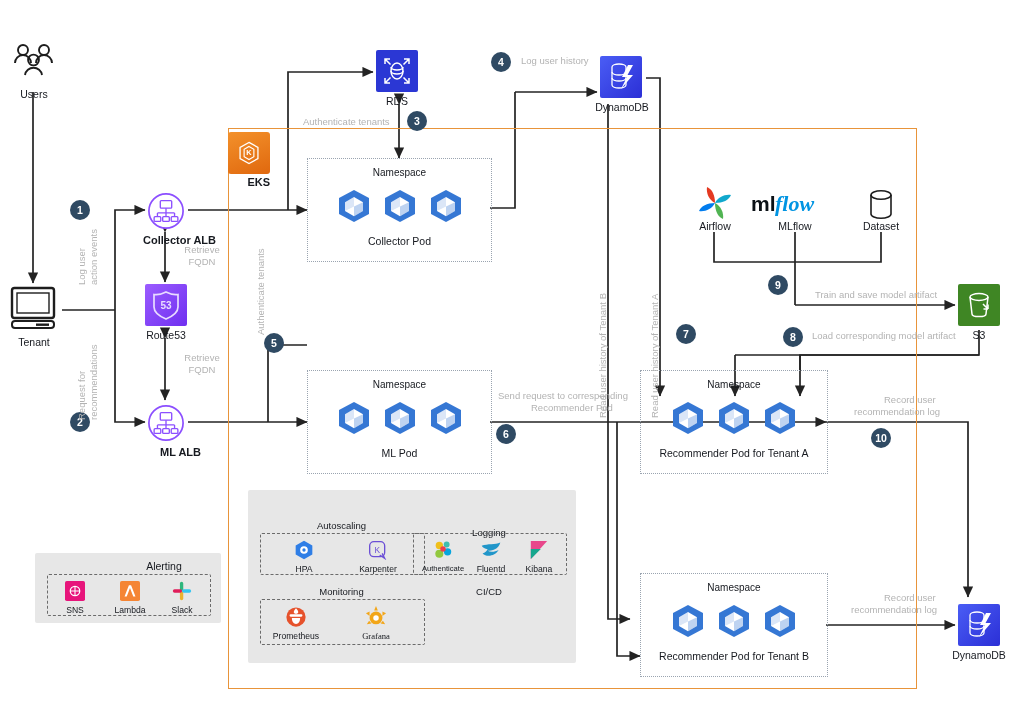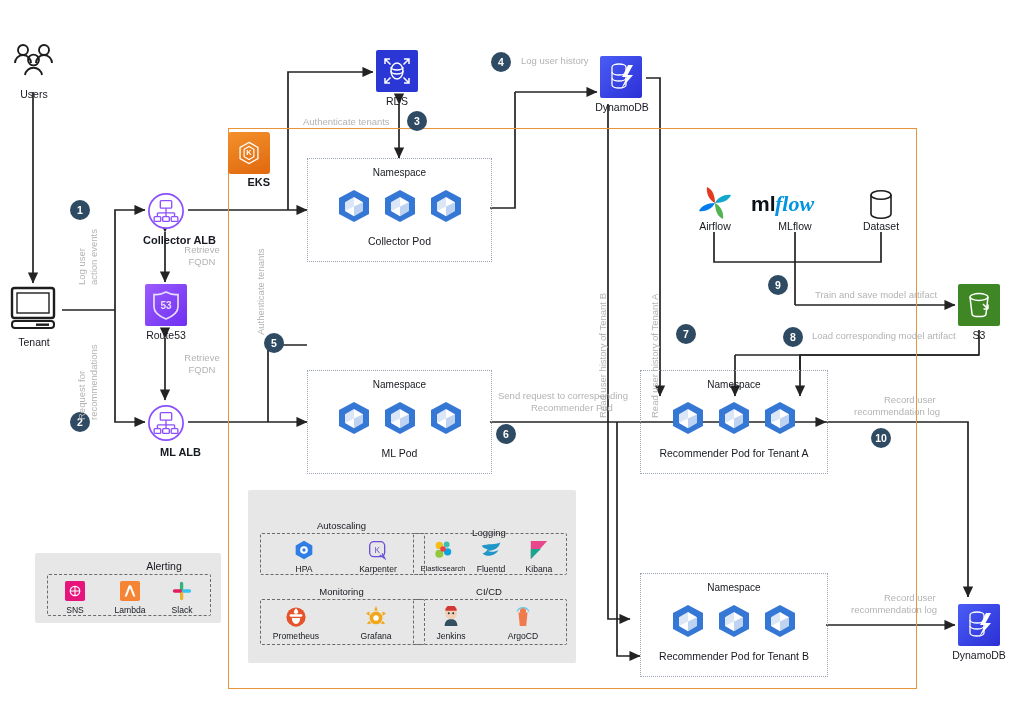--- a/index.html
+++ b/index.html
@@ -392,21 +392,21 @@
       <div class="tool" style="left:-2px;top:4px;width:62px;">
         <div class="ic">
           <svg width="22" height="22" viewBox="0 0 24 24">
               <circle cx="8" cy="7" r="4" fill="#f0bf1a"></circle>
               <circle cx="16" cy="6" r="3.2" fill="#3ebeb0"></circle>
               <circle cx="17" cy="14" r="4" fill="#07a5de"></circle>
               <circle cx="8" cy="16" r="4.4" fill="#92c83e"></circle>
               <circle cx="12" cy="11" r="3" fill="#ed3d4c"></circle>
             </svg>
         </div>
-        <div class="tl" style="font-size:7.6px;">Elasticsearch</div>
+        <div class="tl" style="font-size:7.6px;">Authenticate</div>
       </div>
       <div class="tool" style="left:52px;top:4px;width:50px;">
         <div class="ic">
           <svg width="22" height="20" viewBox="0 0 26 22">
               <path d="M2 6 C9 3 18 5 24 2 C22 10 14 12 9 12 C13 14 18 13 22 11 C18 18 8 20 3 15 C6 14 8 12 9 10 C6 10 3 8 2 6 Z" fill="#2196c9"></path>
             </svg>
         </div>
         <div class="tl">Fluentd</div>
       </div>
       <div class="tool" style="left:100px;top:4px;width:50px;">
@@ -426,61 +426,37 @@
         <div class="ic">
           <svg width="22" height="22" viewBox="0 0 24 24">
               <circle cx="12" cy="12" r="10.5" fill="#e6522c"></circle>
               <rect x="5" y="9" width="14" height="2.6" rx="1.2" fill="#fff"></rect>
               <path d="M12 2.5 C8.5 6 9 8.5 12 8.5 C15 8.5 15.5 6 12 2.5 Z" fill="#fff"></path>
               <path d="M7.5 13 L16.5 13 C16.5 17 14.6 19.5 12 19.5 C9.4 19.5 7.5 17 7.5 13 Z" fill="#fff"></path>
             </svg>
         </div>
         <div class="tl">Prometheus</div>
       </div>
-      <div class="tool" style="left:86px;top:5px;">
+      <div class="tool" style="left:86px;top:5px;font-family:Liberation Serif, serif;">
         <div class="ic">
           <svg width="22" height="22" viewBox="0 0 24 24">
               <circle cx="12" cy="13" r="7" fill="#f2a619"></circle>
               <circle cx="12" cy="13" r="3" fill="#fff"></circle>
               <path d="M12 0 L14 5 L10 5 Z" fill="#f2a619"></path>
               <path d="M23 8 L19 11 L19 6 Z" fill="#f2a619"></path>
               <path d="M1 8 L5 6 L5 11 Z" fill="#f2a619"></path>
               <path d="M22 20 L17 19 L19.5 16 Z" fill="#f2a619"></path>
               <path d="M2 20 L7 19 L4.5 16 Z" fill="#f2a619"></path>
             </svg>
         </div>
         <div class="tl">Grafana</div>
       </div>
     </div>
 
     <div class="sub-title" style="left:165px;top:96px;width:152px;">CI/CD</div>
-    <div class="sub-box" style="left:165px;top:109px;width:152px;height:44px;">
-      <div class="tool" style="left:8px;top:5px;">
-        <div class="ic">
-          <svg width="20" height="22" viewBox="0 0 22 24">
-              <ellipse cx="11" cy="8" rx="6.4" ry="6.6" fill="#f0d0b4"></ellipse>
-              <path d="M4.6 5 a6.4 6 0 0 1 12.8 0 Z" fill="#d33833"></path>
-              <path d="M4 22 C4 16.5 7 14.5 11 14.5 C15 14.5 18 16.5 18 22 Z" fill="#335061"></path>
-              <circle cx="8.6" cy="8" r="1.1" fill="#22313a"></circle>
-              <circle cx="13.4" cy="8" r="1.1" fill="#22313a"></circle>
-            </svg>
-        </div>
-        <div class="tl">Jenkins</div>
-      </div>
-      <div class="tool" style="left:80px;top:5px;">
-        <div class="ic">
-          <svg width="20" height="22" viewBox="0 0 22 24">
-              <path d="M6 7 L16 7 L14.5 22 L7.5 22 Z" fill="#ef7b4d"></path>
-              <circle cx="11" cy="5.5" r="3.4" fill="#ef7b4d"></circle>
-              <path d="M4.5 6 a7 7 0 0 1 13 0" fill="none" stroke="#6bc7e8" stroke-width="1.4"></path>
-            </svg>
-        </div>
-        <div class="tl">ArgoCD</div>
-      </div>
-    </div>
   </div>
 
   <div class="alert-box" style="left:35px;top:553px;width:186px;height:70px;">
     <div class="util-title" style="top:7px;padding-left:36px;">Alerting</div>
     <div class="sub-box" style="left:12px;top:21px;width:162px;height:40px;">
       <div class="tool" style="left:2px;top:4px;width:50px;">
         <div class="ic">
           <svg width="20" height="20" viewBox="0 0 22 22">
               <rect width="22" height="22" rx="2" fill="#e7157b"></rect>
               <circle cx="11" cy="11" r="5.2" fill="none" stroke="#fff" stroke-width="1.4"></circle>

